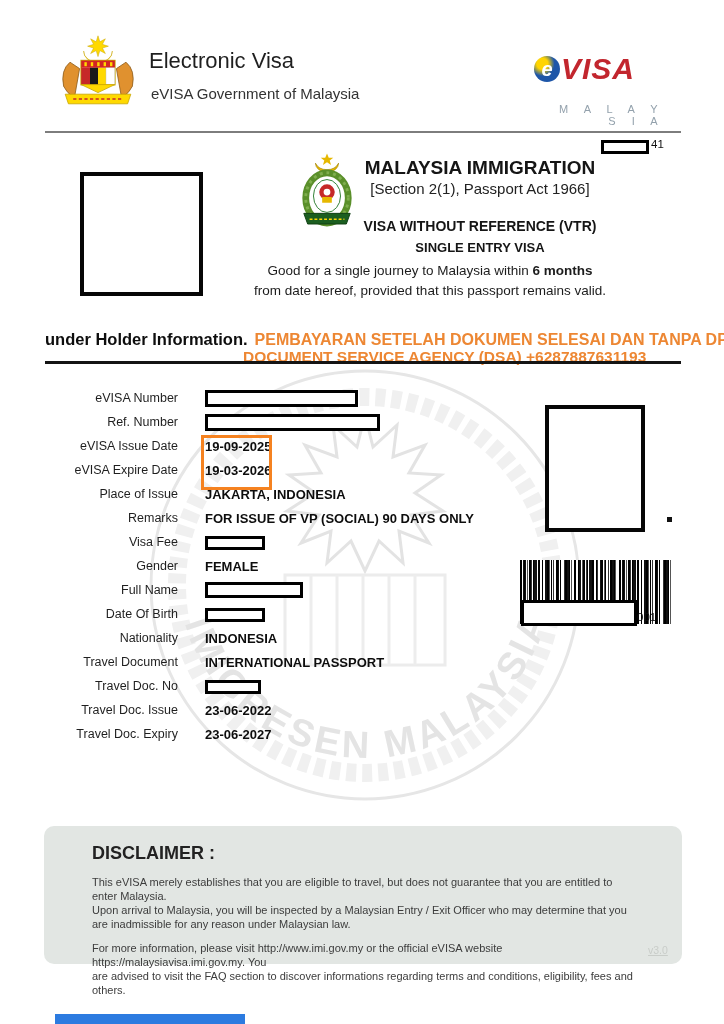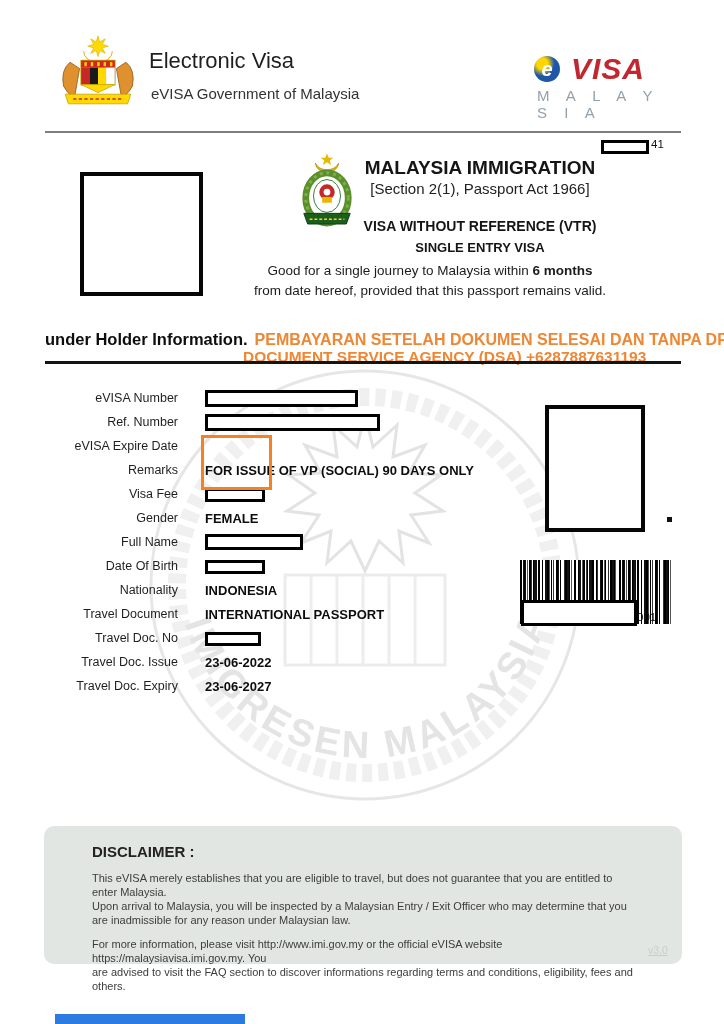--- a/index.html
+++ b/index.html
@@ -7,22 +7,22 @@
         font-family:"Liberation Sans",sans-serif;color:#1a1a1a;}
   .abs{position:absolute;}
 
   
   .h-title{left:149px;top:48px;font-size:22px;color:#1f1f1f;}
   .h-sub{left:151px;top:85px;font-size:15px;color:#333;}
   .evisa-logo{left:534px;top:52px;width:130px;}
   .evisa-top{display:flex;align-items:center;}
   .e-ball{width:26px;height:26px;border-radius:50%;background:radial-gradient(circle at 32% 30%,#ffd400 0 22%,#1e56a8 48%);
           color:#fff;font-weight:bold;font-style:italic;font-size:20px;line-height:26px;text-align:center;}
-  .visa-word{color:#C2262E;font-style:italic;font-weight:900;font-size:30px;letter-spacing:1px;margin-left:11px;}
-  .evisa-country{margin-top:1px;color:#93A1AC;font-size:15px;letter-spacing:6.5px;padding-left:3px;}
+  .visa-word{color:#C2262E;font-style:italic;font-weight:900;font-size:30px;letter-spacing:1px;margin-left:1px;}
+  .evisa-country{margin-top:17px;color:#93A1AC;font-size:11px;letter-spacing:6.5px;padding-left:3px;text-align:right;}
 
   .rule-top{left:45px;top:131px;width:636px;height:2px;background:#7d7d7d;}
   .stamp-box{left:601px;top:140px;width:42px;height:8px;border:3px solid #000;background:#fff;}
   .stamp-num{left:651px;top:138px;font-size:11.5px;color:#111;}
 
   
   .imm-crest{left:298px;top:151px;}
   .imm-text{left:325px;top:157px;width:310px;text-align:center;}
   .imm-title{font-size:19px;font-weight:bold;color:#151515;}
   .imm-act{font-size:15px;color:#222;margin-top:1px;}
@@ -58,21 +58,21 @@
   .dot{left:667px;top:517px;width:5px;height:5px;background:#111;}
   .barcode{left:520px;top:560px;width:152px;height:64px;z-index:2;
     background-image:
       repeating-linear-gradient(90deg,#000 0 2px,transparent 2px 4px,#000 4px 5px,transparent 5px 9px),
       repeating-linear-gradient(90deg,#333 0 1px,#fff 1px 3px,#111 3px 6px,#fff 6px 7px,#555 7px 8px,#fff 8px 11px);}
   .bc-cover{left:521px;top:600px;width:110px;height:20px;border:3px solid #000;background:#fff;z-index:3;}
   .bc-num{left:637px;top:611px;font-size:11.5px;color:#111;z-index:3;}
 
   
   .disc{left:44px;top:826px;width:638px;height:138px;background:#E2E6E3;border-radius:10px;z-index:2;}
-  .disc-head{margin:17px 0 0 48px;font-size:15px;font-weight:bold;color:#222;}
+  .disc-head{margin:17px 0 0 48px;font-size:18px;font-weight:bold;color:#222;}
   .disc-body{margin:11px 48px 0 48px;font-size:11px;color:#3c3c3c;line-height:14px;}
   .disc-body.p2{margin-top:10px;}
   .version{left:648px;top:944px;font-size:10.5px;color:#C9CDC9;z-index:2;text-decoration:underline;}
   .bluebar{left:55px;top:1014px;width:190px;height:10px;background:#2C7BE0;}
 </style>
 </head>
 <body>
 
 <div class="page">
 
@@ -168,21 +168,30 @@
   <div class="abs fields">
     <div class="frow">
       <div class="flabel">eVISA Number</div>
       <div class="fvalue"><span class="redact r1"></span></div>
     </div>
     <div class="frow">
       <div class="flabel">Ref. Number</div>
       <div class="fvalue"><span class="redact r2"></span></div>
     </div>
     <div class="frow">
+      <div class="flabel">eVISA Issue Date</div>
+      <div class="fvalue">19-09-2025</div>
+    </div>
+    <div class="frow">
       <div class="flabel">eVISA Expire Date</div>
+      <div class="fvalue">19-03-2026</div>
+    </div>
+    <div class="frow">
+      <div class="flabel">Place of Issue</div>
+      <div class="fvalue">JAKARTA, INDONESIA</div>
     </div>
     <div class="frow">
       <div class="flabel">Remarks</div>
       <div class="fvalue">FOR ISSUE OF VP (SOCIAL) 90 DAYS ONLY</div>
     </div>
     <div class="frow">
       <div class="flabel">Visa Fee</div>
       <div class="fvalue"><span class="redact r3"></span></div>
     </div>
     <div class="frow">

